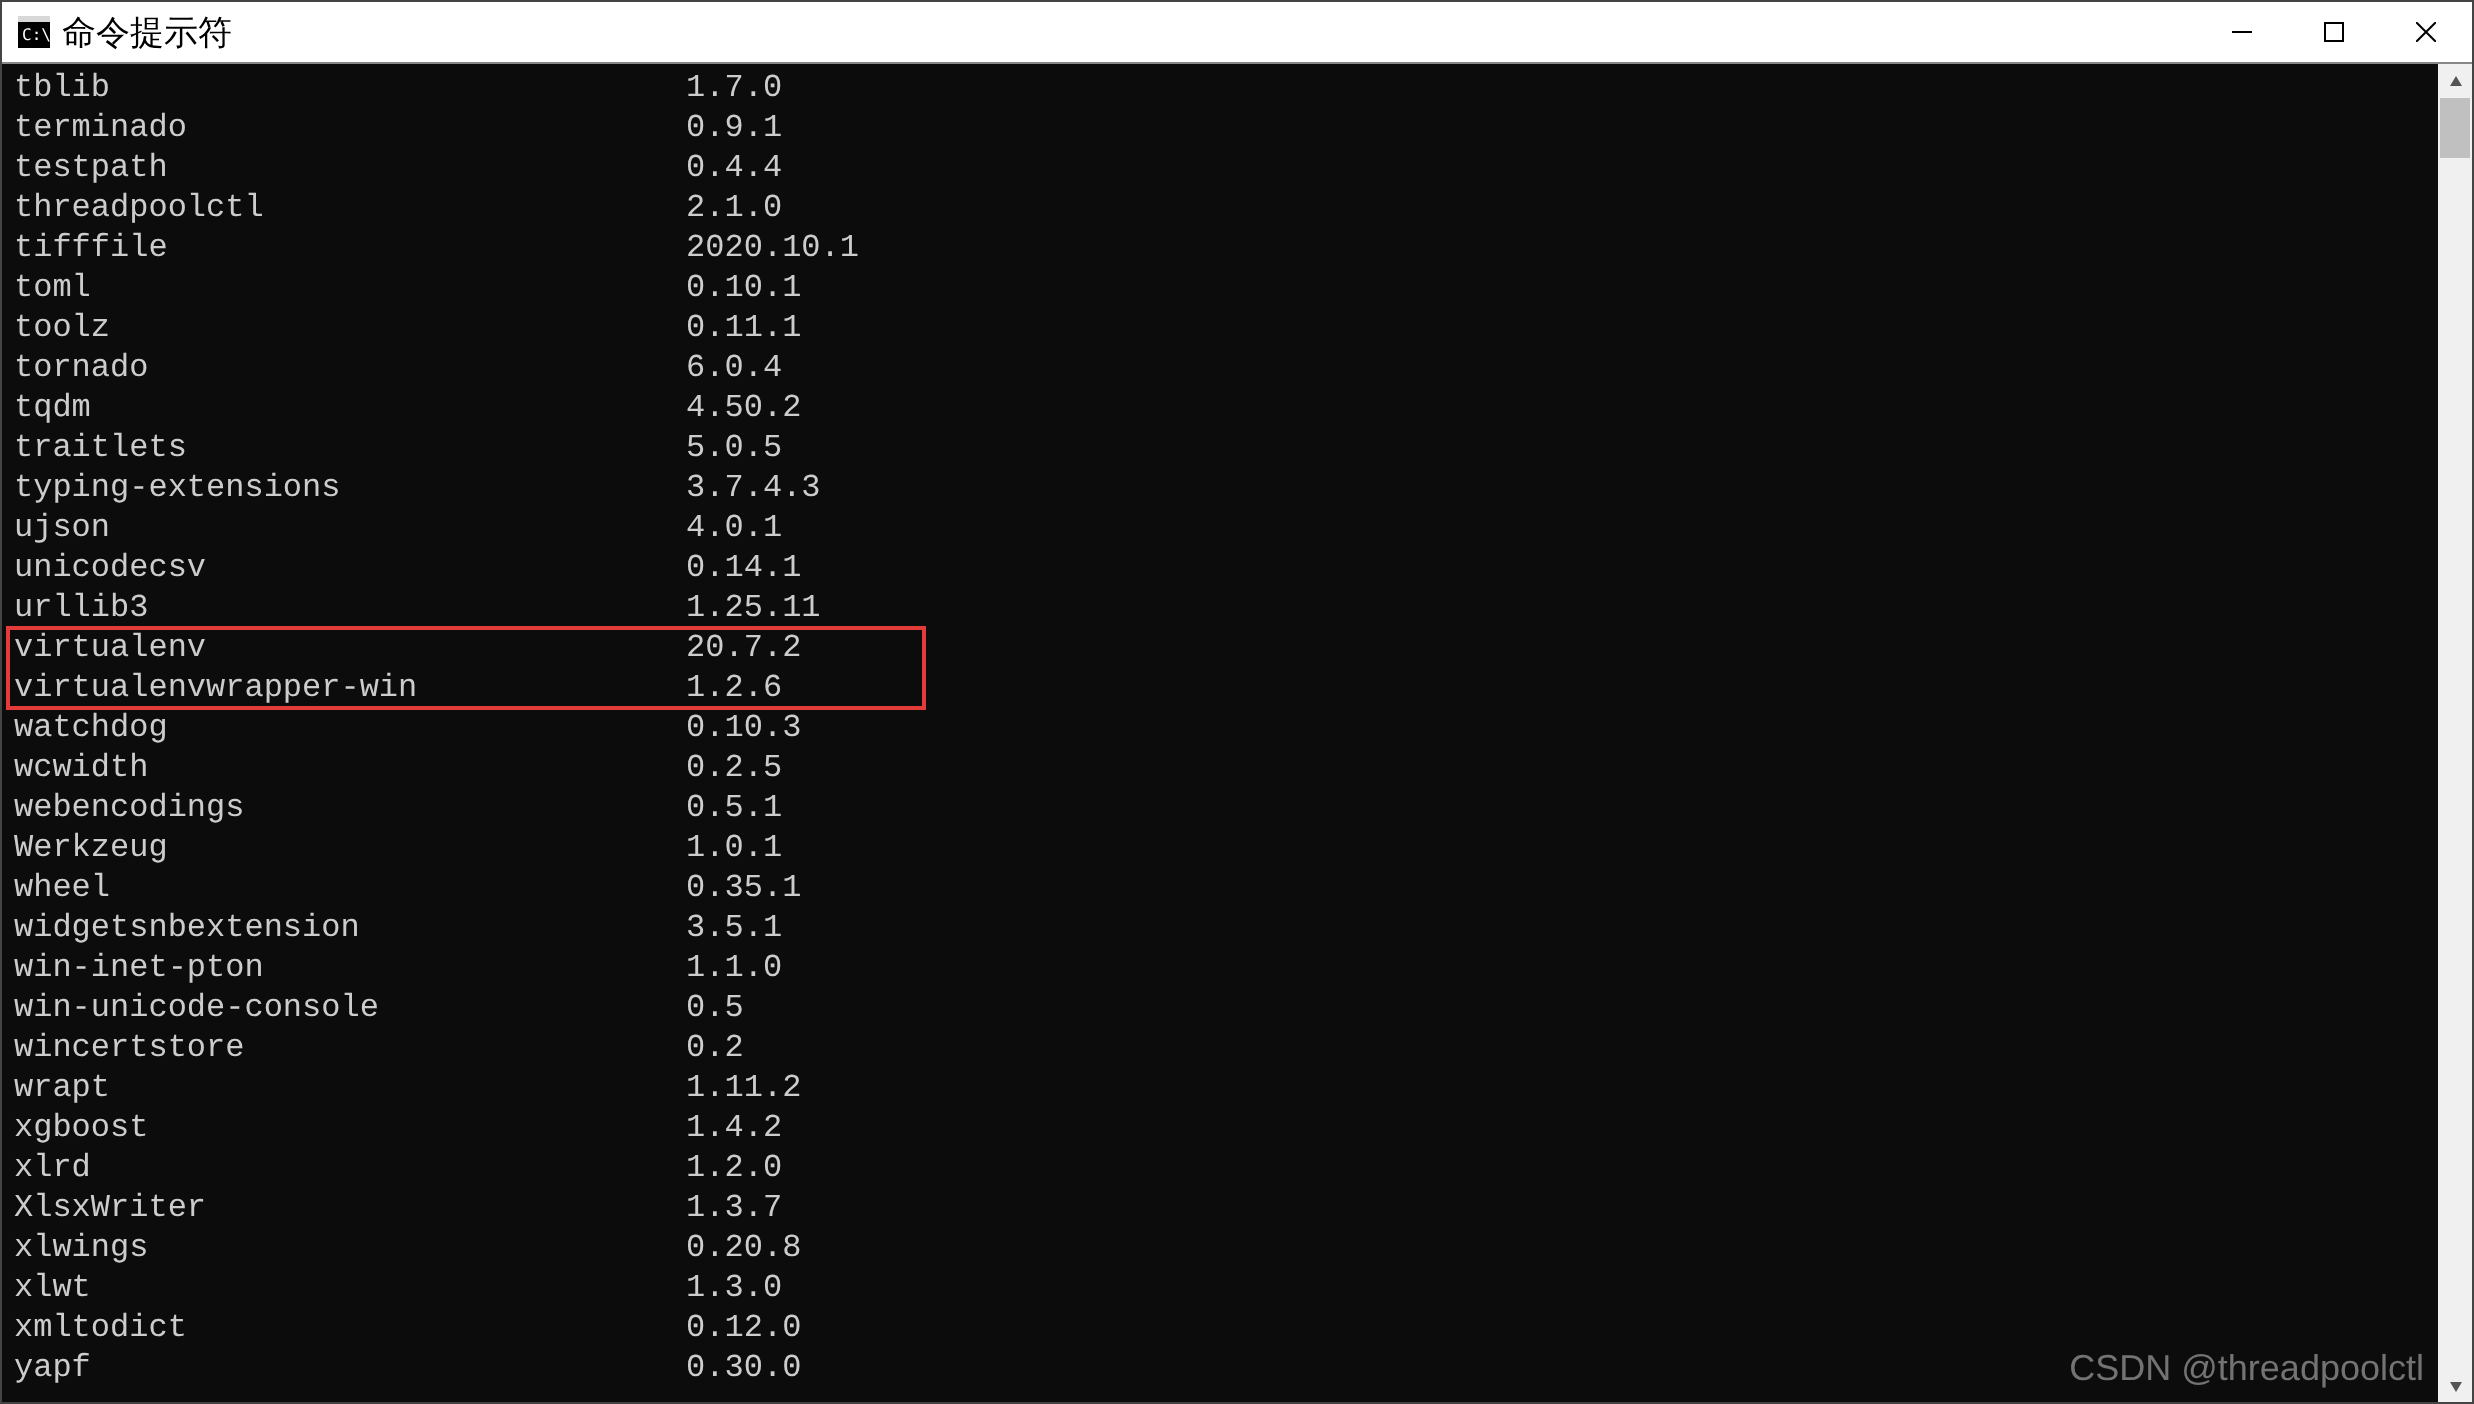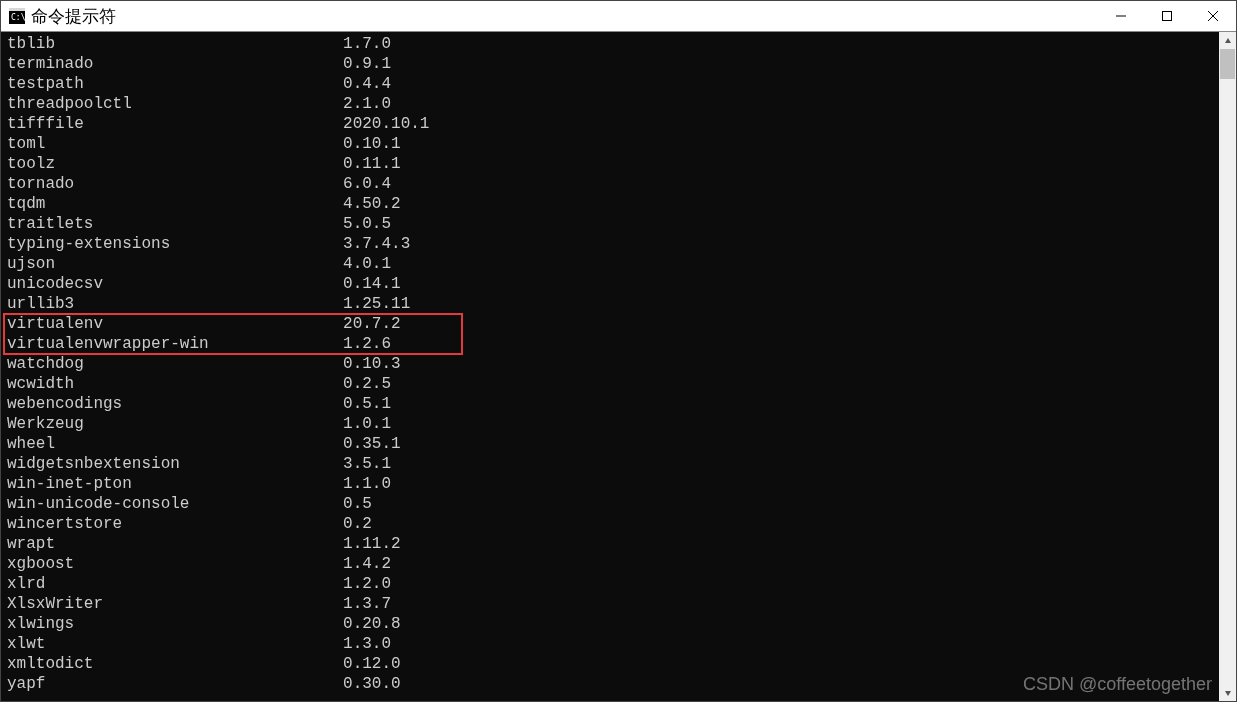--- a/index.html
+++ b/index.html
@@ -110,21 +110,21 @@
     <svg viewBox="0 0 10 10">
         <line x1="0" y1="0" x2="10" y2="10" stroke="#000" stroke-width="1"></line>
         <line x1="10" y1="0" x2="0" y2="10" stroke="#000" stroke-width="1"></line>
       </svg>
   </div>
 </div>
 
 <div class="client">
   <div class="terminal" id="terminal"><div class="row">tblib                              1.7.0</div><div class="row">terminado                          0.9.1</div><div class="row">testpath                           0.4.4</div><div class="row">threadpoolctl                      2.1.0</div><div class="row">tifffile                           2020.10.1</div><div class="row">toml                               0.10.1</div><div class="row">toolz                              0.11.1</div><div class="row">tornado                            6.0.4</div><div class="row">tqdm                               4.50.2</div><div class="row">traitlets                          5.0.5</div><div class="row">typing-extensions                  3.7.4.3</div><div class="row">ujson                              4.0.1</div><div class="row">unicodecsv                         0.14.1</div><div class="row">urllib3                            1.25.11</div><div class="row">virtualenv                         20.7.2</div><div class="row">virtualenvwrapper-win              1.2.6</div><div class="row">watchdog                           0.10.3</div><div class="row">wcwidth                            0.2.5</div><div class="row">webencodings                       0.5.1</div><div class="row">Werkzeug                           1.0.1</div><div class="row">wheel                              0.35.1</div><div class="row">widgetsnbextension                 3.5.1</div><div class="row">win-inet-pton                      1.1.0</div><div class="row">win-unicode-console                0.5</div><div class="row">wincertstore                       0.2</div><div class="row">wrapt                              1.11.2</div><div class="row">xgboost                            1.4.2</div><div class="row">xlrd                               1.2.0</div><div class="row">XlsxWriter                         1.3.7</div><div class="row">xlwings                            0.20.8</div><div class="row">xlwt                               1.3.0</div><div class="row">xmltodict                          0.12.0</div><div class="row">yapf                               0.30.0</div></div>
   <div class="hl-box" id="hlbox" style="left: 2px; top: 281px; height: 42px; width: 460px;"></div>
-  <div class="watermark">CSDN @coffeetogether</div>
+  <div class="watermark">CSDN @threadpoolctl</div>
   <div class="scrollbar">
     <div class="sb-btn">
       <svg viewBox="0 0 8 8">
           <polygon points="4,1 7,6 1,6" fill="#555"></polygon>
         </svg>
     </div>
     <div class="sb-track">
       <div class="sb-thumb"></div>
     </div>
     <div class="sb-btn">

